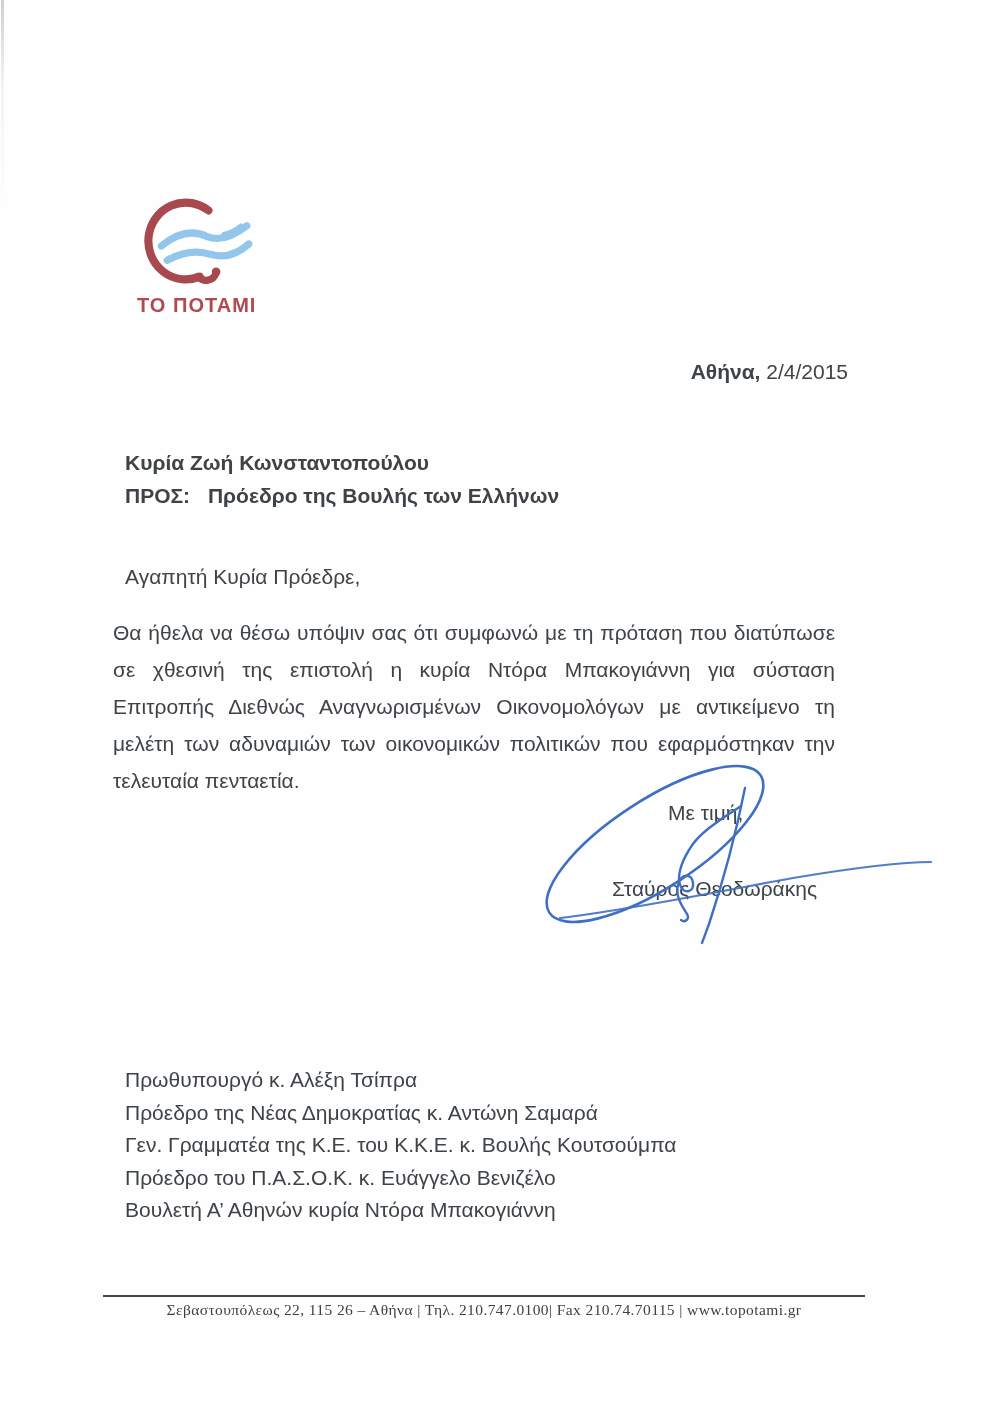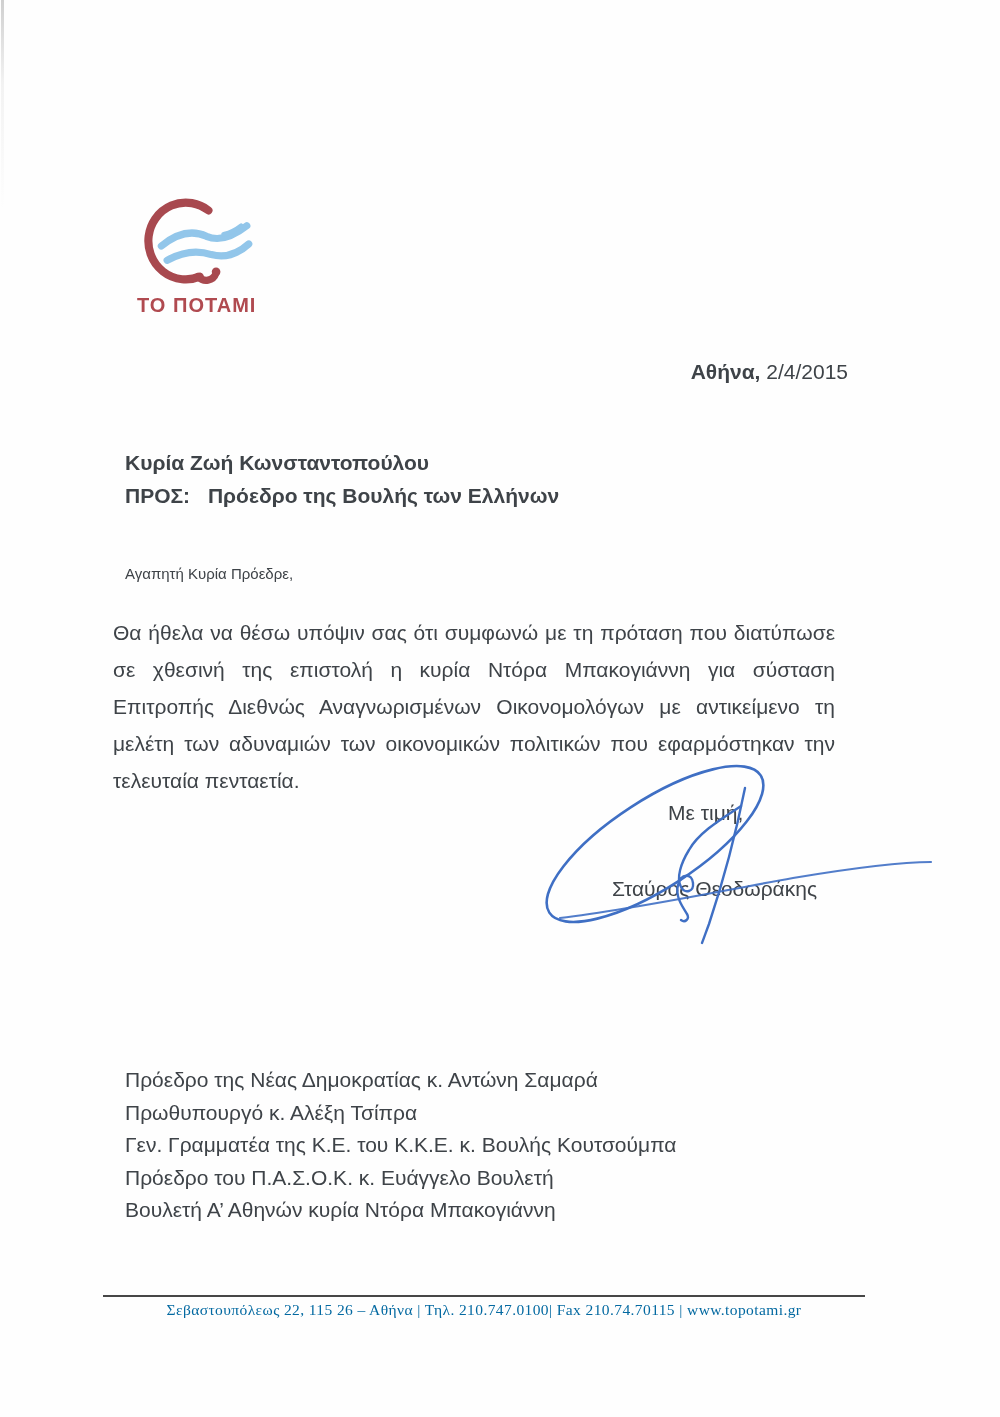--- a/index.html
+++ b/index.html
@@ -52,21 +52,21 @@
     font-size: 21px;
     font-weight: bold;
     line-height: 33px;
   }
   .recipient .pros-label { padding-right: 12px; }
 
   
   .salutation {
     position: absolute;
     left: 125px; top: 565px;
-    font-size: 15px;
+    font-size: 21px;
   }
 
   
   .letter-body {
     position: absolute;
     left: 113px; top: 614px;
     width: 722px;
     font-size: 21px;
     line-height: 37px;
     text-align: justify;
@@ -109,21 +109,21 @@
     width: 762px; height: 2px;
     background: #474747;
   }
   .footer-text {
     position: absolute;
     left: 103px; top: 1301px;
     width: 762px;
     text-align: center;
     font-family: "Liberation Serif", "DejaVu Serif", serif;
     font-size: 15.5px;
-    color: #0369a1;
+    color: #404040;
     letter-spacing: 0.4px;
   }
 </style>
 </head>
 <body>
 
 <div id="page">
 
   <div class="scan-edge"></div>
 
@@ -169,23 +169,23 @@
     <path d="M 206 56 C 188 68, 164 82, 154 100 C 146 113, 141 128, 146 137
              C 150 144, 159 142, 158 133 C 157 123, 146 123, 143 135
              C 140 146, 147 156, 152 164 C 155 169, 150 173, 146 170" fill="none" stroke="#3f6fc4" stroke-width="2.4" stroke-linecap="round"></path>
 
     <path d="M 25 168 C 95 160, 180 142, 258 128 C 318 118, 368 112, 396 112" fill="none" stroke="#3f6fc4" stroke-width="2.2" stroke-linecap="round" opacity="0.9"></path>
   </svg>
 
   <div class="signer-name">Σταύρος Θεοδωράκης</div>
 
   <div class="cc-block">
+    <div>Πρωθυπουργό κ. Αλέξη Τσίπρα</div>
     <div>Πρόεδρο της Νέας Δημοκρατίας κ. Αντώνη Σαμαρά</div>
-    <div>Πρωθυπουργό κ. Αλέξη Τσίπρα</div>
     <div>Γεν. Γραμματέα της Κ.Ε. του Κ.Κ.Ε. κ. Βουλής Κουτσούμπα</div>
-    <div>Πρόεδρο του Π.Α.Σ.Ο.Κ. κ. Ευάγγελο Βουλετή</div>
+    <div>Πρόεδρο του Π.Α.Σ.Ο.Κ. κ. Ευάγγελο Βενιζέλο</div>
     <div>Βουλετή Α’ Αθηνών κυρία Ντόρα Μπακογιάννη</div>
   </div>
 
   <div class="footer-rule"></div>
   <div class="footer-text">Σεβαστουπόλεως 22, 115 26 – Αθήνα  |  Τηλ. 210.747.0100|  Fax 210.74.70115  |  www.topotami.gr</div>
 
 </div>
 
 </body></html>

